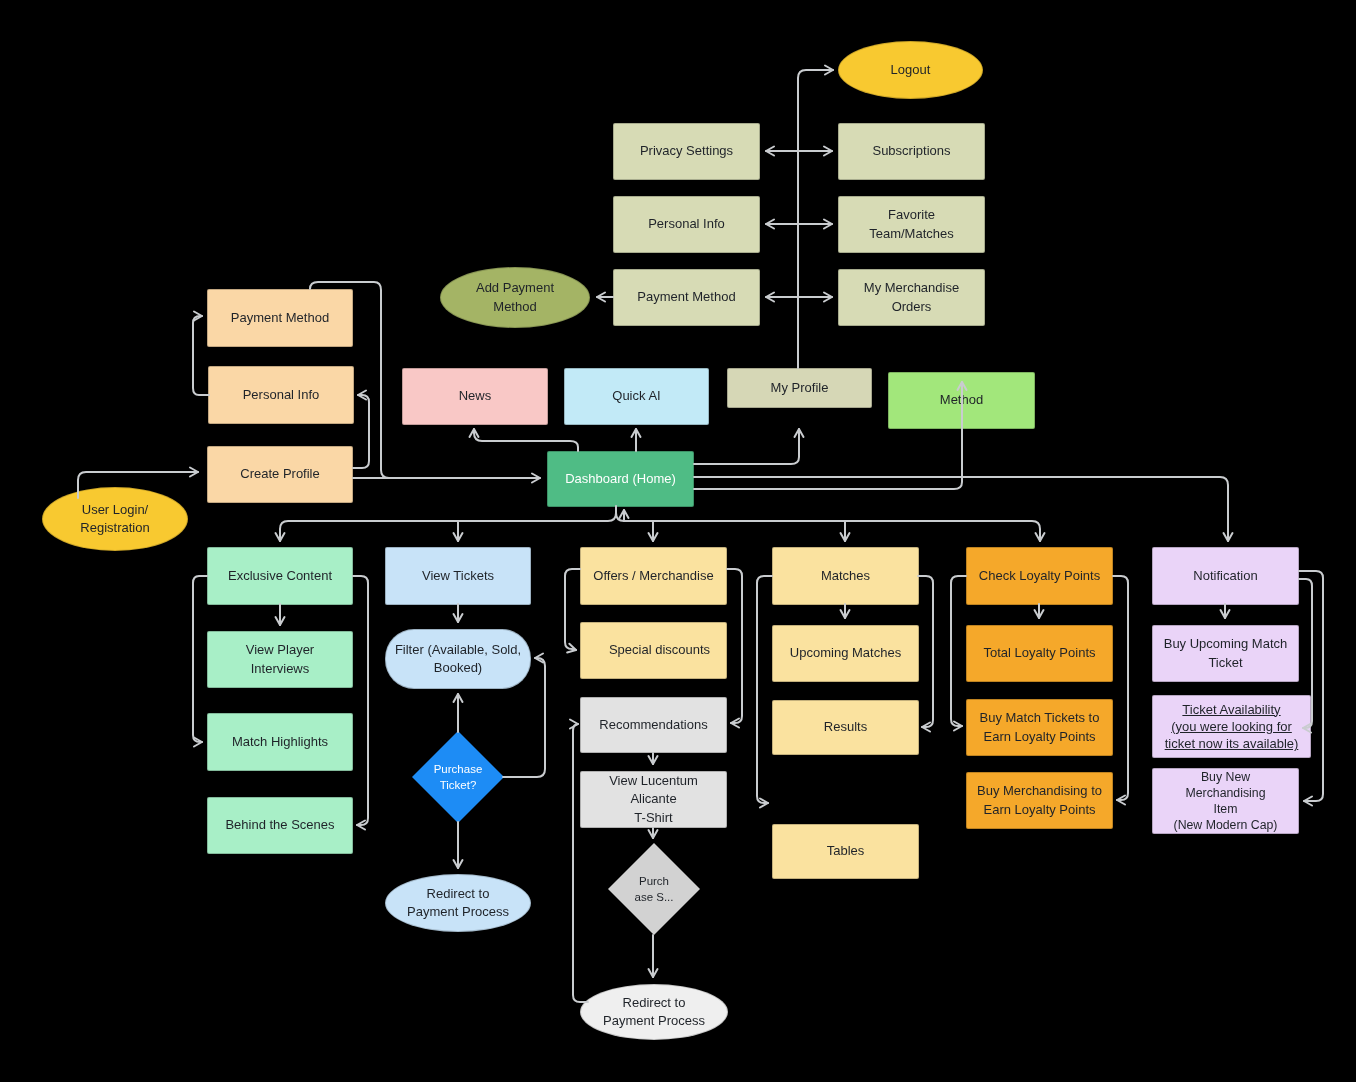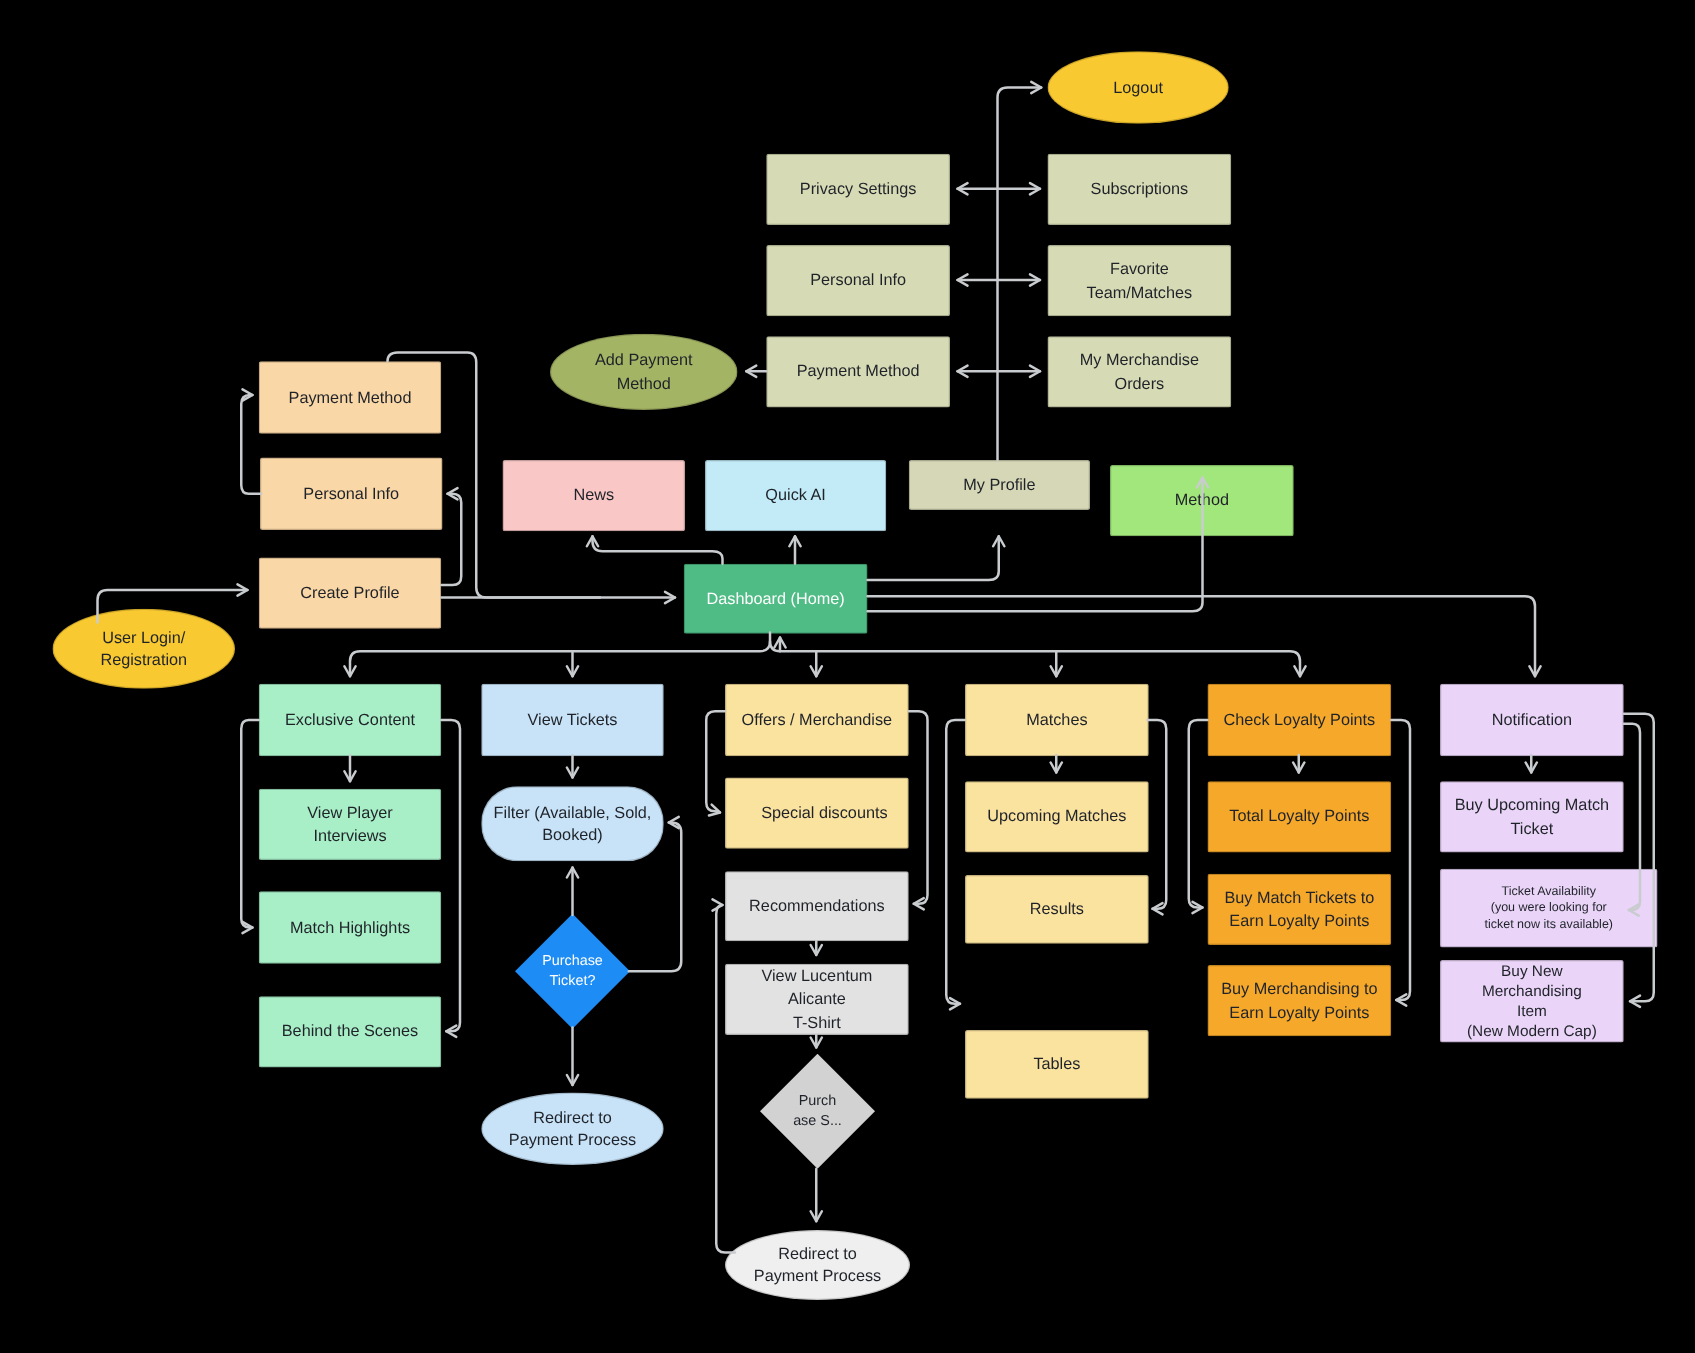--- a/index.html
+++ b/index.html
@@ -214,21 +214,21 @@
 Earn Loyalty Points</span>
     </div>
 
   <div class="node rect" style="left: 1152px; top: 547px; width: 147px; height: 58px; background: rgb(234, 212, 248);">
       <span class="lbl">Notification</span>
     </div>
   <div class="node rect" style="left: 1152px; top: 625px; width: 147px; height: 57px; background: rgb(234, 212, 248);">
       <span class="lbl">Buy Upcoming Match
 Ticket</span>
     </div>
-  <div class="node rect" style="left: 1152px; top: 695px; width: 174px; height: 63px; font-size: 10px; line-height: 1.32; background: rgb(234, 212, 248);">
+  <div class="node rect" style="left: 1152px; top: 695px; width: 159px; height: 63px; font-size: 13px; line-height: 1.32; background: rgb(234, 212, 248); text-decoration: underline;">
       <span class="lbl">Ticket Availability
 (you were looking for
 ticket now its available)</span>
     </div>
   <div class="node rect" style="left: 1152px; top: 768px; width: 147px; height: 66px; font-size: 12.3px; line-height: 1.32; background: rgb(234, 212, 248);">
       <span class="lbl">Buy New Merchandising
 Item
 (New Modern Cap)</span>
     </div>
 

